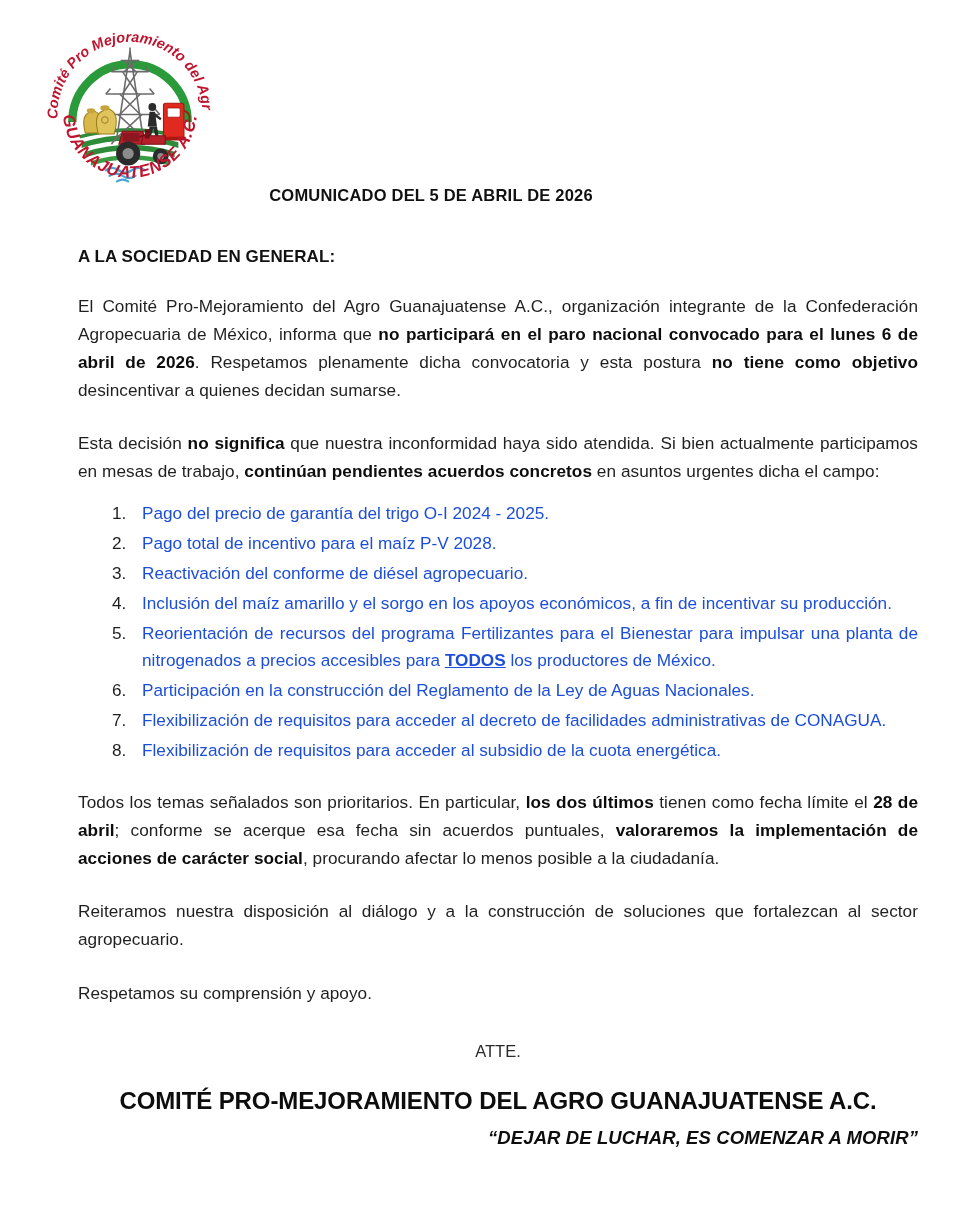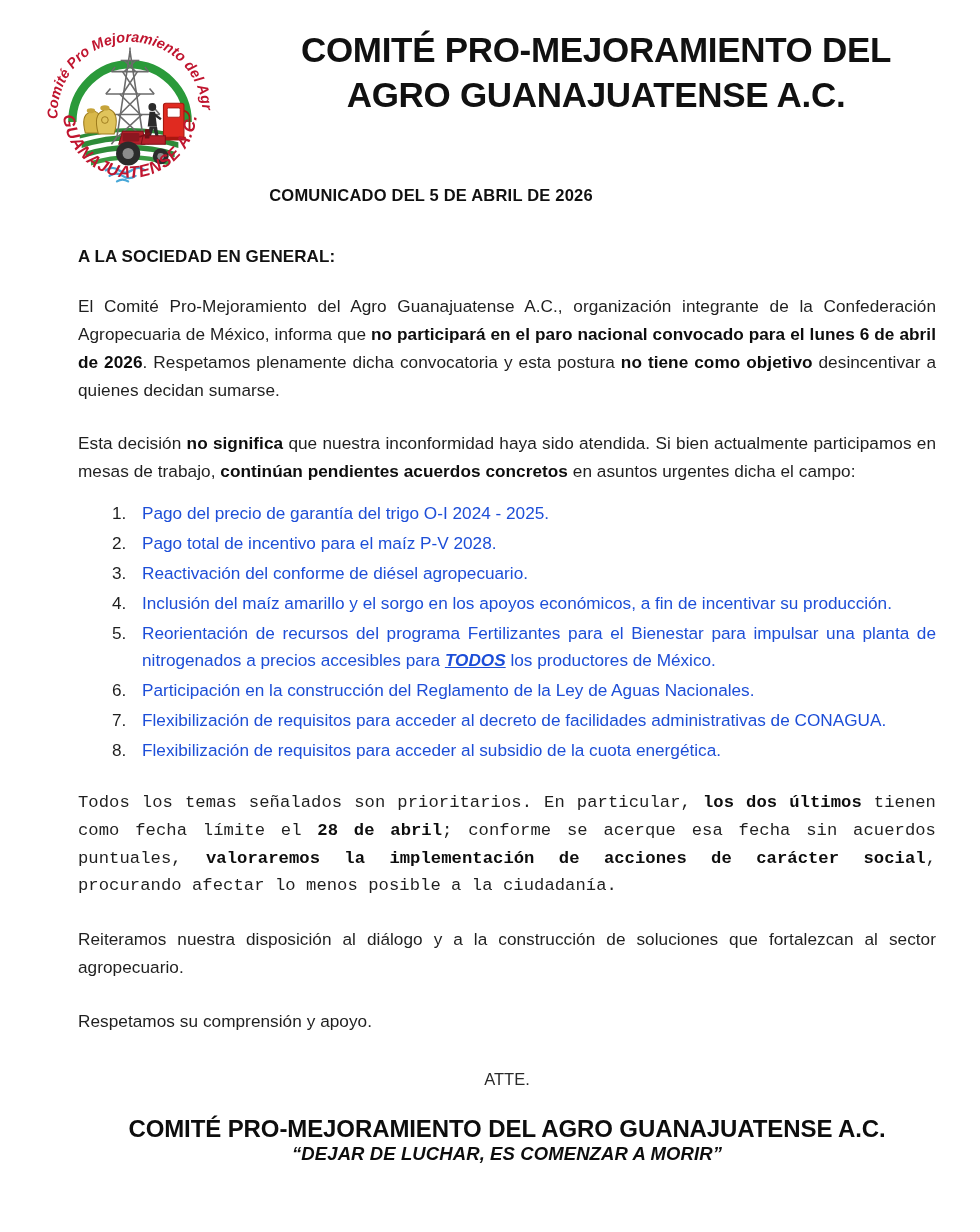--- a/index.html
+++ b/index.html
@@ -59,43 +59,43 @@
     font-weight: bold;
     font-size: 16.5px;
     letter-spacing: 0.2px;
     color: #111;
     margin: 16px 0 0 0;
     padding-right: 118px;
   }
 
   
   .sheet {
-    padding: 0 44px 0 78px;
+    padding: 0 62px 0 78px;
     box-sizing: border-box;
     width: 980px;
   }
   .salutation {
     font-weight: bold;
     font-size: 17px;
     letter-spacing: 0.1px;
     margin: 42px 0 0 0;
     color: #111;
   }
   p.body-par {
     font-size: 17.2px;
     line-height: 1.62;
     text-align: justify;
     text-justify: inter-word;
     margin: 26px 0 0 0;
     color: #1f1f1f;
     letter-spacing: 0.05px;
   }
-  p.body-par.tight { margin-top: 24px; font-family: Liberation Mono, monospace; }
+  p.body-par.tight { margin-top: 24px; }
   b, strong { font-weight: bold; color: #0d0d0d; }
-  u.solid { text-decoration: underline; font-weight: bold; font-style: italic; }
+  u.solid { text-decoration: underline; font-weight: bold; }
 
   ol.demands {
     margin: 14px 0 0 0;
     padding: 0 0 0 34px;
     list-style: none;
     counter-reset: demand;
   }
   ol.demands li {
     counter-increment: demand;
     position: relative;
@@ -131,22 +131,23 @@
     font-size: 24px;
     letter-spacing: -0.1px;
     color: #0d0d0d;
     margin: 26px 0 0 0;
   }
   .motto {
     font-weight: bold;
     font-style: italic;
     font-size: 18.5px;
     color: #0d0d0d;
-    margin: 0 0 0 0;
+    margin: 12px 0 0 0;
     letter-spacing: 0.1px;
+    text-align: right;
   }
 </style>
 </head>
 <body>
 
 <div class="header">
 
   <div class="logo-wrap">
     <svg class="logo" viewBox="0 0 200 200">
       <defs>
@@ -222,24 +223,20 @@
 
       <text font-family="Liberation Sans, sans-serif" font-size="15.5" font-weight="bold" fill="#c0152f" font-style="italic">
         <textPath href="#arcTop" startOffset="50%" text-anchor="middle">Comité Pro Mejoramiento del Agro</textPath>
       </text>
       <text font-family="Liberation Sans, sans-serif" font-size="18" font-weight="bold" fill="#c0152f" font-style="italic" letter-spacing="0.8">
         <textPath href="#arcBot" startOffset="50%" text-anchor="middle">GUANAJUATENSE A.C.</textPath>
       </text>
     </svg>
   </div>
 
-  <div class="title-block">
-    <h1 class="doc-title">COMITÉ PRO-MEJORAMIENTO DEL
-AGRO GUANAJUATENSE A.C.</h1>
-  </div>
 </div>
 
 <div class="comunicado">COMUNICADO DEL 5 DE ABRIL DE 2026</div>
 
 <div class="sheet">
 
   <div class="salutation">A LA SOCIEDAD EN GENERAL:</div>
 
   <p class="body-par">
     <span>El Comité Pro-Mejoramiento del Agro Guanajuatense A.C., organización integrante de la Confederación Agropecuaria de México, informa que </span><b>no participará en el paro nacional convocado para el lunes 6 de abril de 2026</b><span>. Respetamos plenamente dicha convocatoria y esta postura </span><b>no tiene como objetivo</b><span> desincentivar a quienes decidan sumarse.</span>

